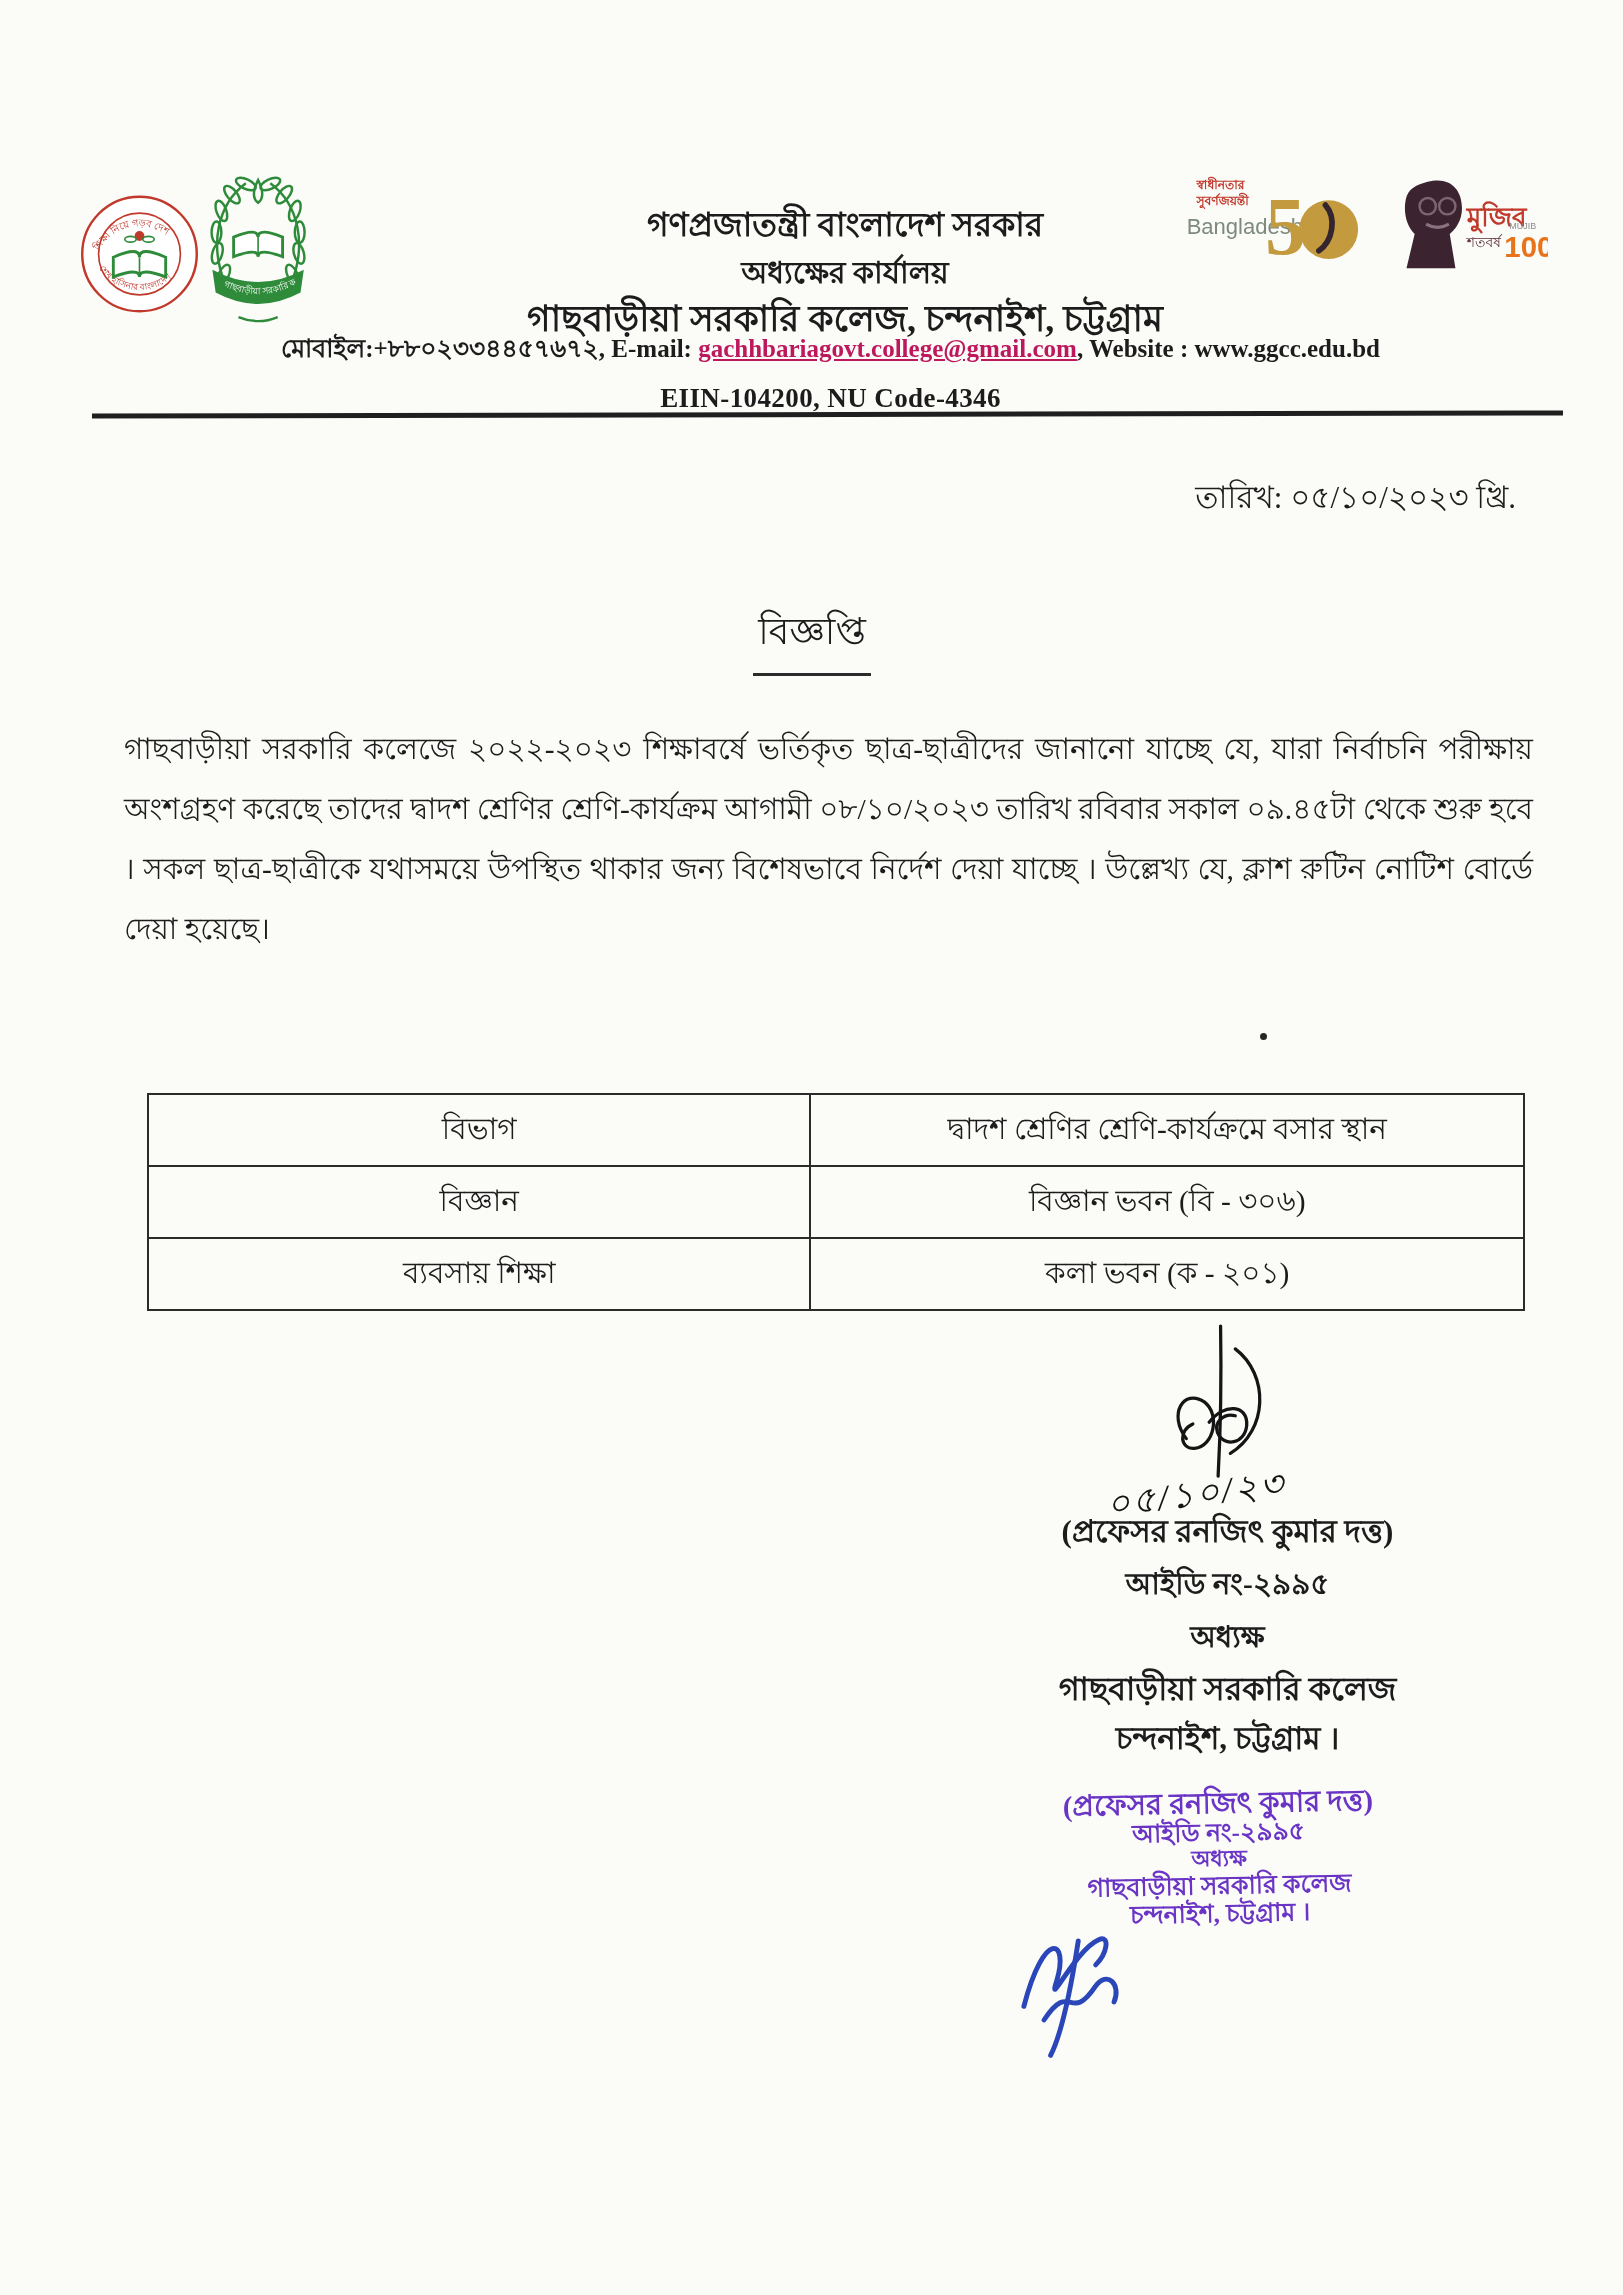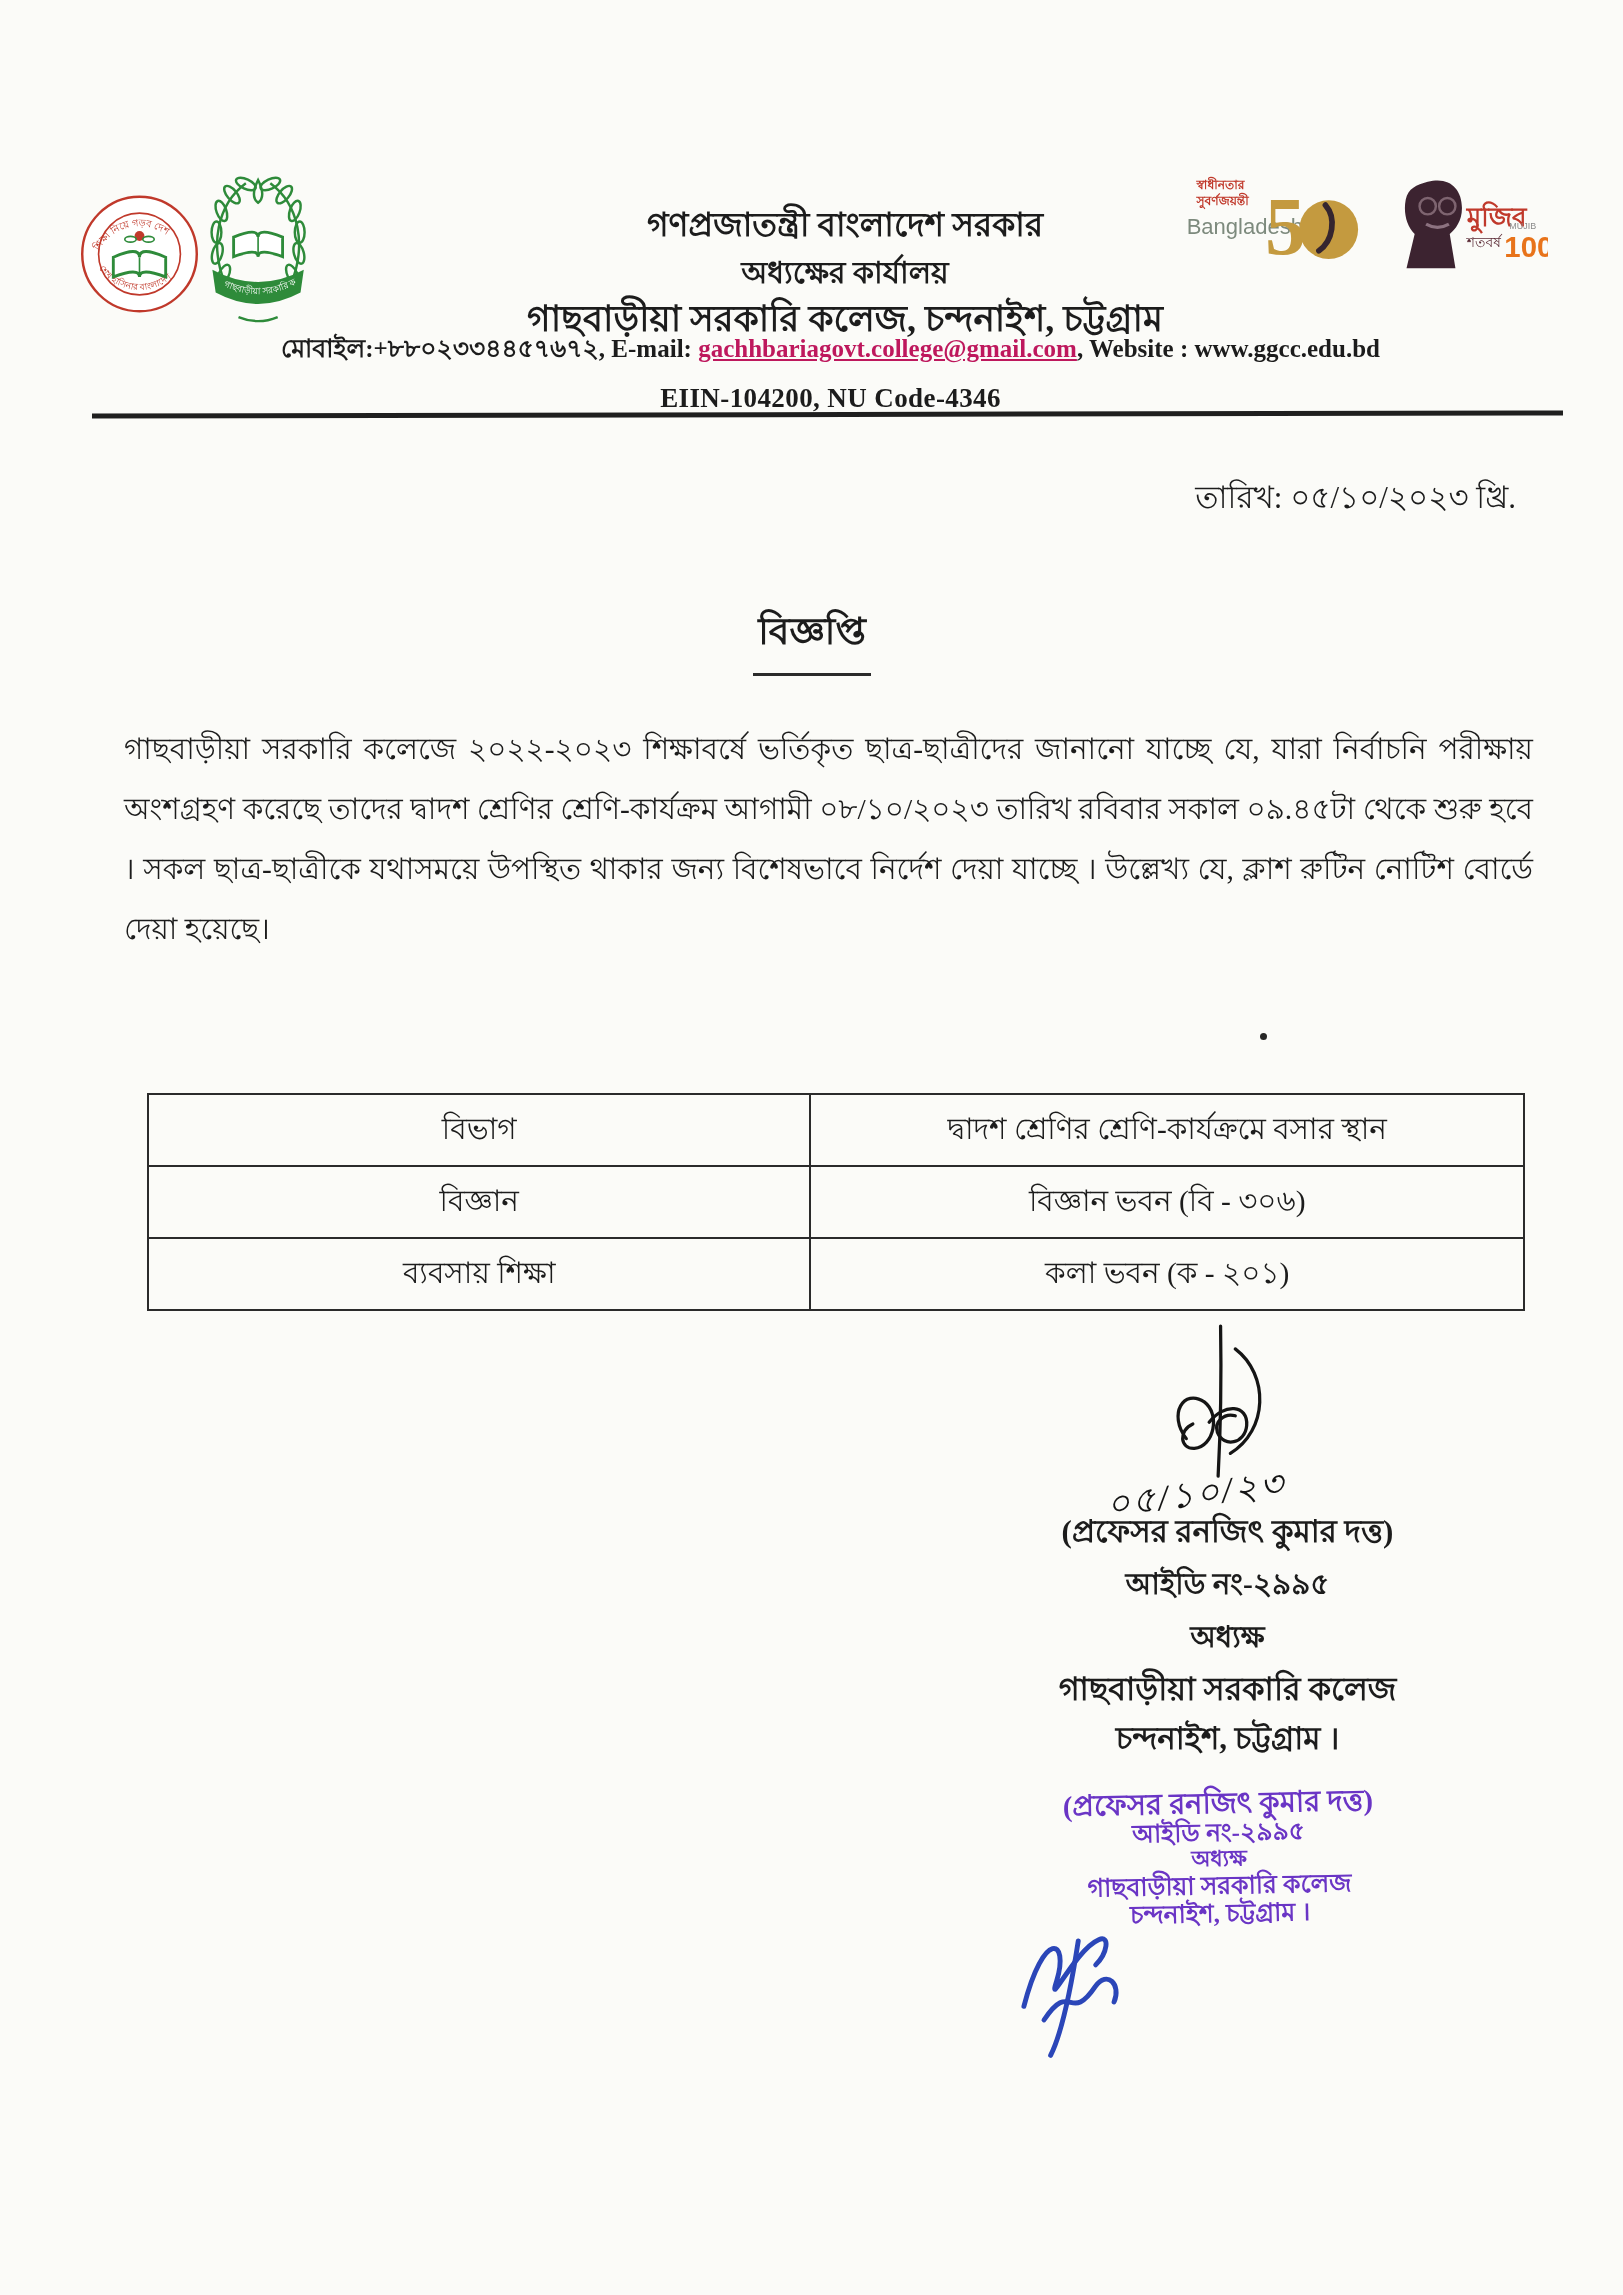--- a/index.html
+++ b/index.html
@@ -23,21 +23,21 @@
   .college-line{font-size:36px;font-weight:700;margin-top:9px;line-height:1.15;}
   .contact-line{position:absolute;left:98px;top:329px;width:1465px;text-align:center;
     font-size:25px;font-weight:700;white-space:nowrap;}
   .email-link{color:#be185d;text-decoration:underline;cursor:pointer;}
   .eiin-line{position:absolute;left:98px;top:367px;width:1465px;text-align:center;
     font-size:27px;font-weight:700;letter-spacing:0.4px;margin-top:16px;}
   .rule{position:absolute;left:92px;top:412px;width:1471px;height:4.9px;background:#1f1f1f;
     transform:rotate(-.12deg);}
   
   .date-line{position:absolute;right:108px;top:437px;font-size:31px;margin-top:36px;}
-  .title{position:absolute;left:0;top:602px;width:1624px;text-align:center;margin:0;font-weight:700;}
+  .title{position:absolute;left:0;top:602px;width:1624px;text-align:center;margin:0;font-weight:400;}
   .title-text{display:inline-block;font-size:37px;border-bottom:3.3px solid #2b2b2b;padding:0 4.9px 8.2px;}
   .body-text{position:absolute;left:124px;top:719px;width:1409px;margin:0;
     font-size:29.5px;line-height:60px;text-align:justify;}
   
   .seating-table{position:absolute;left:147px;top:1093px;width:1378px;
     border-collapse:collapse;table-layout:fixed;}
   .seating-table th,.seating-table td{
     border:2.5px solid #2b2b2b;text-align:center;vertical-align:middle;
     font-size:29.5px;font-weight:400;height:70px;padding:0;}
   .col-division{width:48%;}

